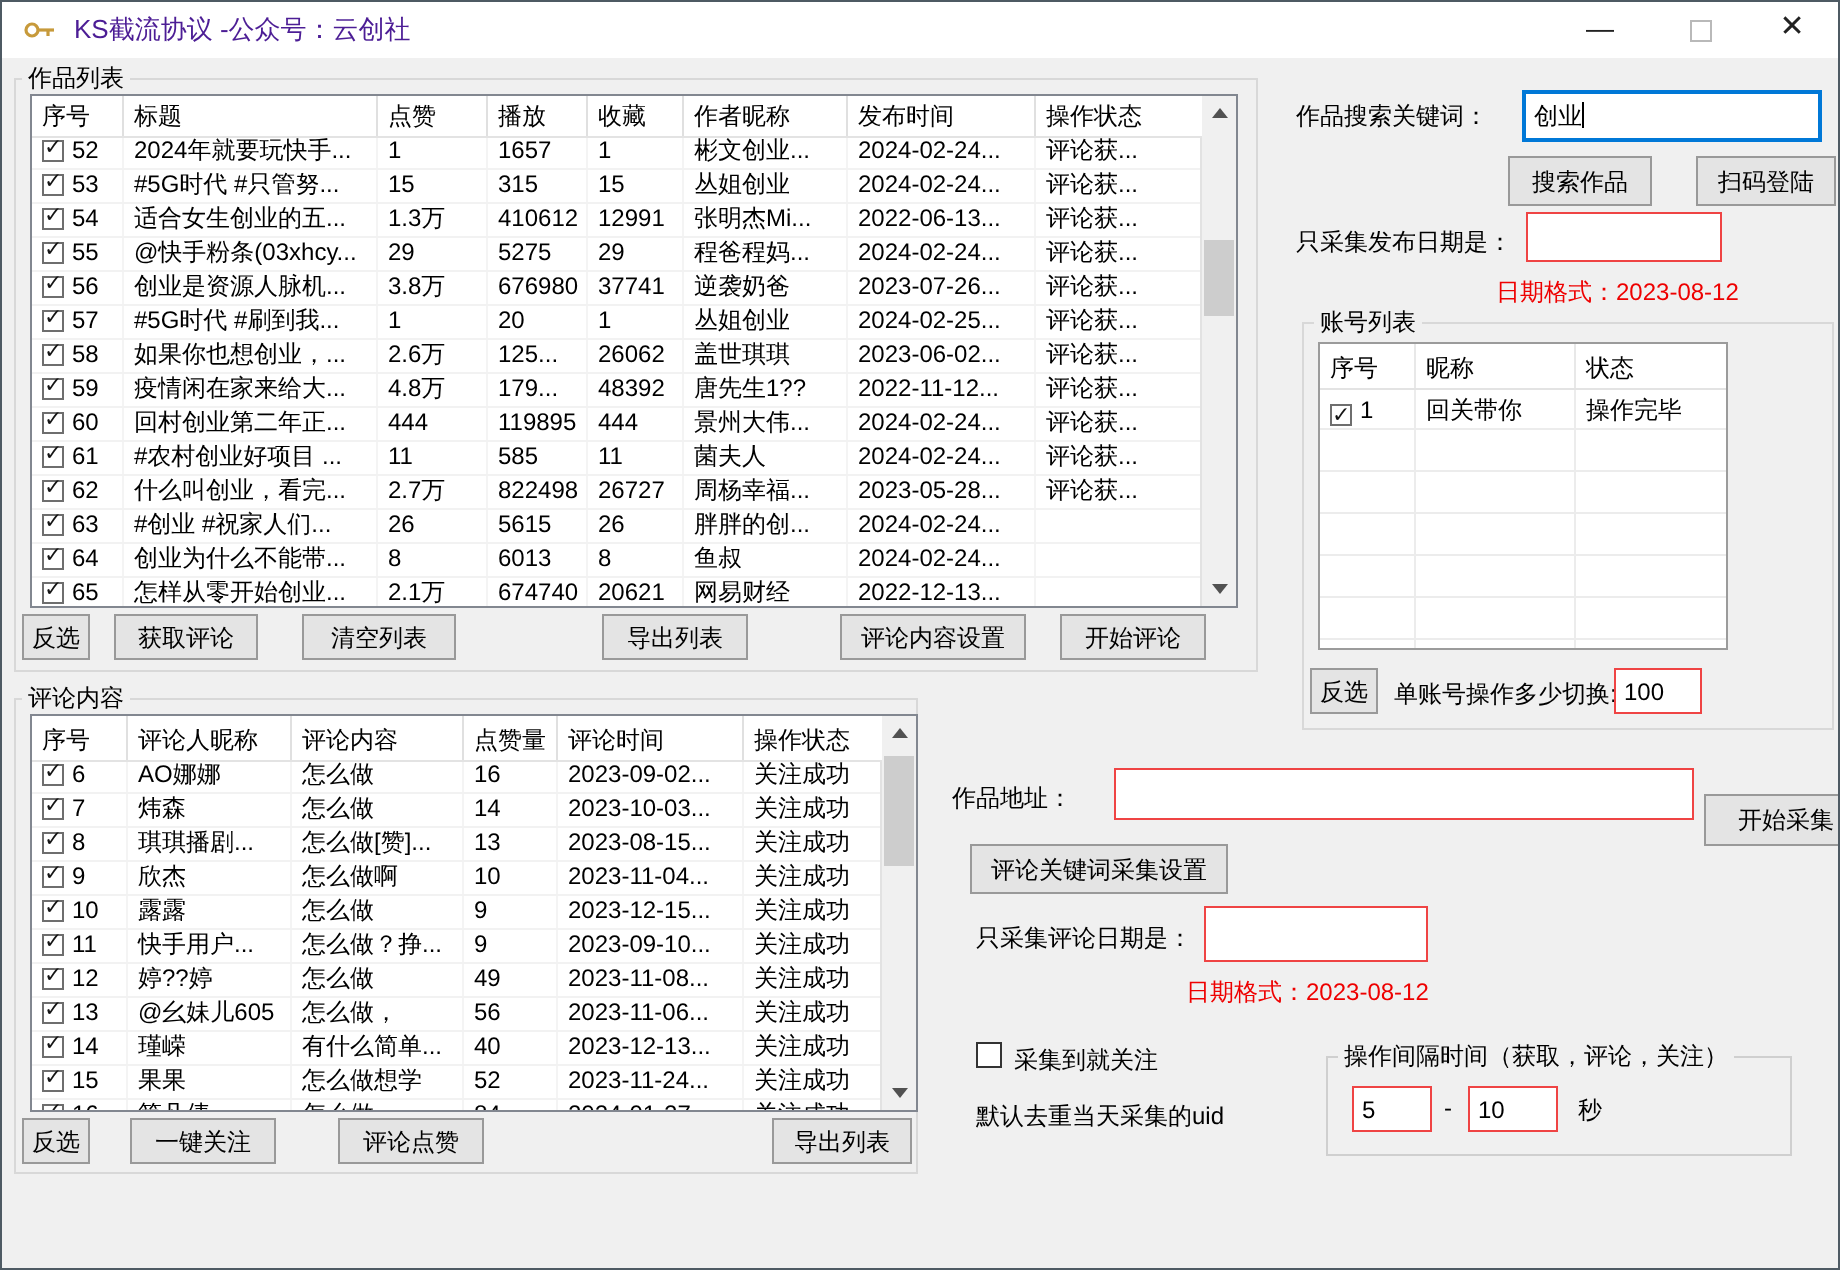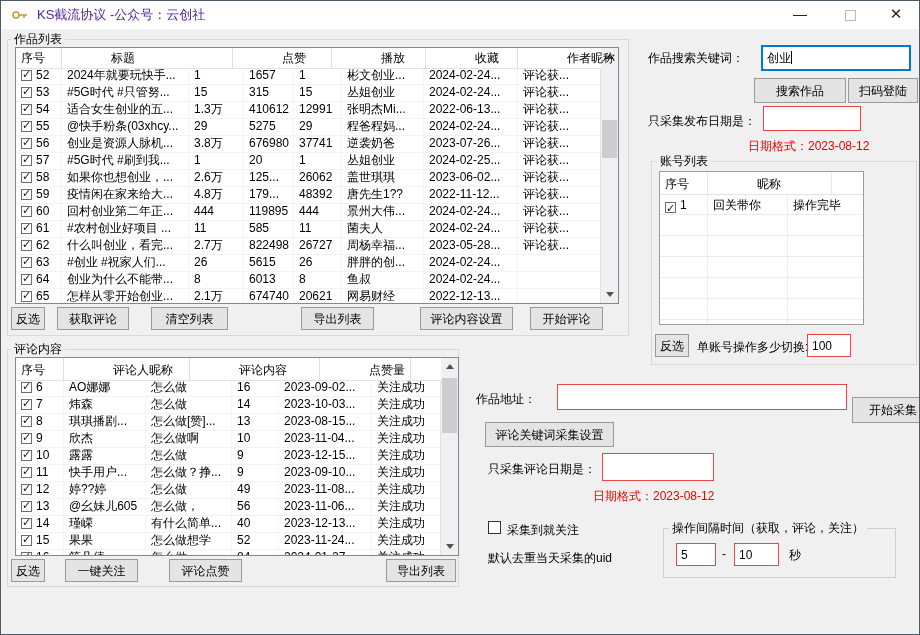--- a/index.html
+++ b/index.html
@@ -13,21 +13,21 @@
   .winbtn{position:absolute;top:0;width:34px;height:28px;text-align:center;line-height:26px;color:#222;cursor:default;}
   .winbtn.min{left:782px;font-size:14px;}
   .winbtn.max{left:832px;}
   .maxbox{display:inline-block;width:9px;height:9px;border:1px solid #b9b9b9;margin-top:9px;}
   .winbtn.close{left:878px;font-size:15px;}
   
   .gb{position:absolute;border:1px solid #d8d8d8;box-sizing:border-box;}
   .gb-label{position:absolute;background:#f0f0f0;padding:0 3px;z-index:3;line-height:14px;}
   
   .tbl{position:absolute;background:#fff;border:1px solid #828790;box-sizing:border-box;overflow:hidden;}
-  .thead{display:flex;border-bottom:1px solid #e3e3e3;background:#fff;position:relative;z-index:1;gap:44px;}
+  .thead{display:flex;border-bottom:1px solid #e3e3e3;background:#fff;position:relative;z-index:1;}
   .hcell{box-sizing:border-box;padding:2px 4px 0 5px;border-right:1px solid #e0e0e0;white-space:nowrap;overflow:hidden;flex:none;}
   .tbody{position:absolute;left:0;right:17px;bottom:0;overflow:hidden;}
   .trow{display:flex;height:16px;line-height:15px;border-bottom:1px solid #f2f2f2;}
   .cell{box-sizing:border-box;padding:0 3px 0 5px;border-right:1px solid #f4f4f4;white-space:nowrap;overflow:hidden;flex:none;}
   .cb{display:inline-block;width:11px;height:11px;border:1px solid #6e6e6e;background:#fff;margin-right:4px;position:relative;top:2px;box-sizing:border-box;}
   .cb i{font-style:normal;position:absolute;left:0px;top:-4px;font-size:11px;font-weight:bold;color:#151515;}
   
   .t-works{ }
   .t-works .thead{height:20px;}
   .t-works .tbody{top:20px;}
@@ -370,21 +370,21 @@
 
   <button class="btn" style="left:10px;top:558px;width:34px;height:23px;">反选</button>
   <button class="btn" style="left:64px;top:558px;width:73px;height:23px;">一键关注</button>
   <button class="btn" style="left:168px;top:558px;width:73px;height:23px;">评论点赞</button>
   <button class="btn" style="left:385px;top:558px;width:70px;height:23px;">导出列表</button>
 
   <span class="lbl" style="left:647px;top:49px;">作品搜索关键词：</span>
   <div class="input focus" style="left:760px;top:44px;width:150px;height:26px;">
     <span>创业</span><span class="caret"></span>
   </div>
-  <button class="btn" style="left:753px;top:77px;width:92px;height:25px;">搜索作品</button>
+  <button class="btn" style="left:753px;top:77px;width:72px;height:25px;">搜索作品</button>
   <button class="btn" style="left:847px;top:77px;width:70px;height:25px;">扫码登陆</button>
 
   <span class="lbl" style="left:647px;top:112px;">只采集发布日期是：</span>
   <div class="input" style="left:762px;top:105px;width:98px;height:25px;">
     <span></span>
   </div>
   <span class="lbl red" style="left:747px;top:137px;">日期格式：2023-08-12</span>
 
   <div class="gb" style="left:650px;top:160px;width:266px;height:204px;"></div>
   <span class="gb-label" style="left:656px;top:153px;">账号列表</span>

